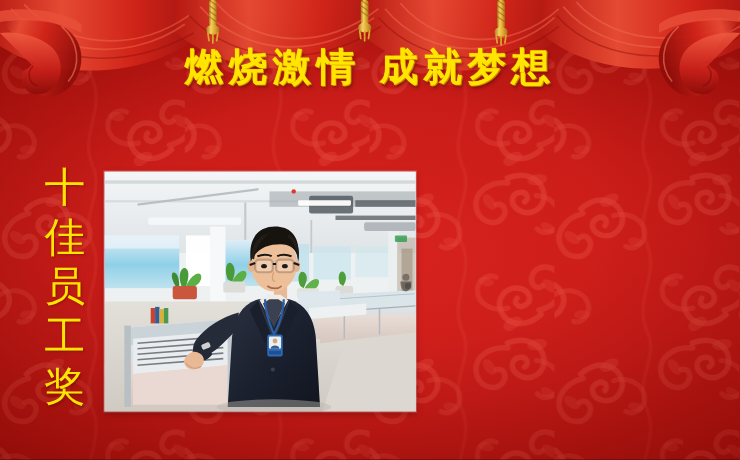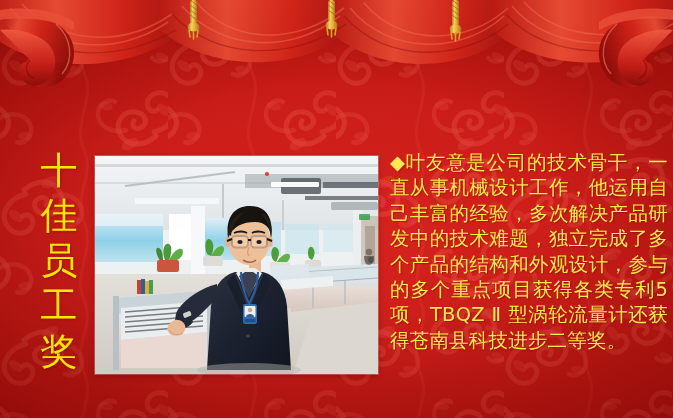--- a/index.html
+++ b/index.html
@@ -247,20 +247,21 @@
         </linearGradient>
       </defs>
       <path d="M0,18 C18,14 44,16 60,26 C74,36 78,54 70,70 C62,86 44,92 32,84 C20,76 22,60 34,56 C44,53 50,62 44,68" fill="url(#rbr)" opacity=".95"></path>
       <path d="M0,30 C14,28 34,32 46,42 C58,52 58,70 48,80 C38,90 22,86 20,74 C18,64 28,58 34,64" fill="url(#rbr2)" opacity=".9"></path>
       <path d="M0,10 C26,6 58,10 74,22 L74,30 C56,20 26,16 0,20 Z" fill="#e8503a" opacity=".8"></path>
       <path d="M56,24 C72,38 74,60 62,74" fill="none" stroke="#f4795e" stroke-width="1.4" opacity=".6"></path>
       <path d="M30,60 C24,66 26,76 34,78" fill="none" stroke="#7d0a06" stroke-width="1.4" opacity=".6"></path>
     </svg>
   </div>
 
+  <div class="title-main">燃烧激情  成就梦想</div>
 
 
   <div class="award-vertical">
     <span>十</span>
     <span>佳</span>
     <span>员</span>
     <span>工</span>
     <span>奖</span>
   </div>
 
@@ -464,15 +465,14 @@
         <path d="M157,77 C160,75 166,75 170,77" stroke="#1b1713" stroke-width="1.8" fill="none"></path>
 
         <path d="M154,91 C152,96 152,99 155,100" stroke="#d9a077" stroke-width="1.3" fill="none"></path>
         <path d="M148,104 C152,107 158,107 161,104" stroke="#a9674c" stroke-width="1.6" fill="none"></path>
       </g>
 
       <ellipse cx="154" cy="214" rx="52" ry="7" fill="#b8b3ab" opacity=".45"></ellipse>
     </svg>
   </div>
 
-  <div class="bio">◆叶友意是公司的技术骨干，一直从事机械设计工作，他运用自己丰富的经验，多次解决产品研发中的技术难题，独立完成了多个产品的结构和外观设计，参与的多个重点项目获得各类专利5项，TBQZ Ⅱ 型涡轮流量计还获得苍南县科技进步二等奖。</div>
 
 </div>
 
 </body></html>

